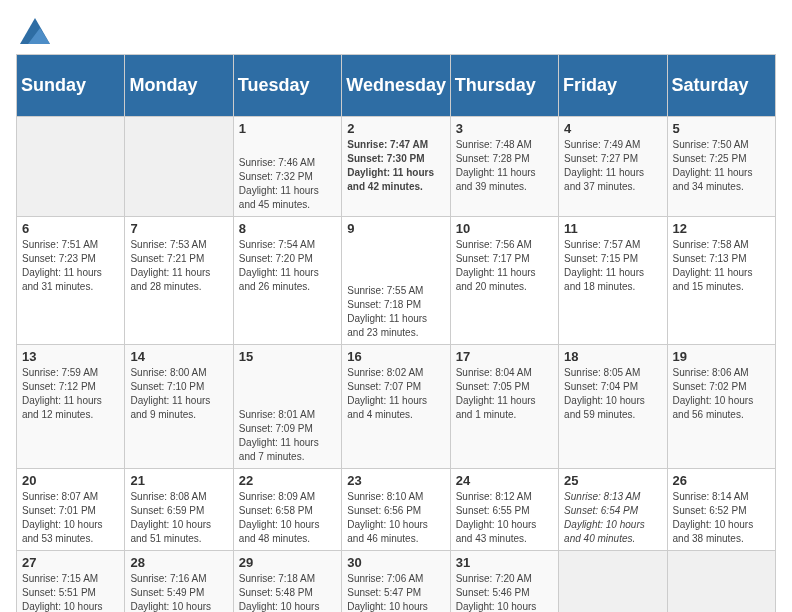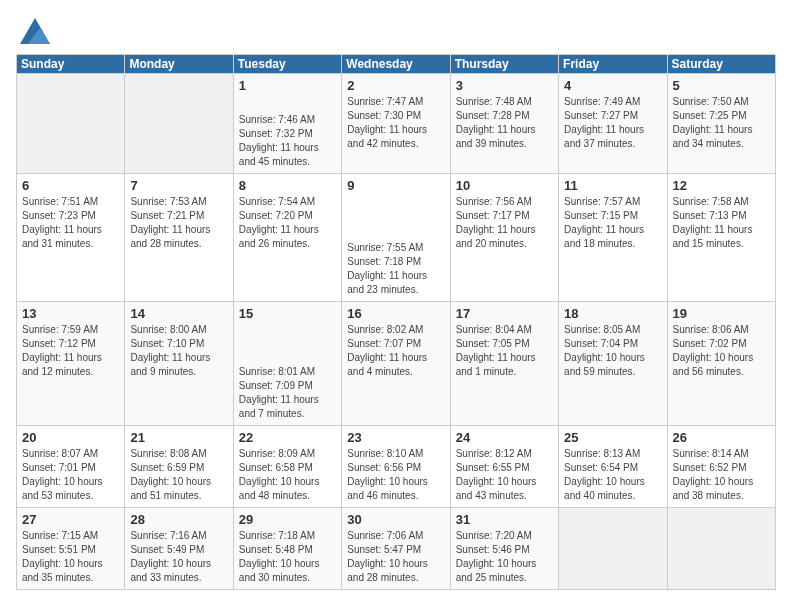--- a/index.html
+++ b/index.html
@@ -25,23 +25,23 @@
       text-align: right;
     }
     table {
       width: 100%;
       border-collapse: collapse;
       table-layout: fixed;
     }
     thead tr th {
       background-color: #2e6da4;
       color: #fff;
-      font-size: 12px;
+      font-size: 18px;
       font-weight: bold;
-      padding: 2px 4px;
+      padding: 20px 4px;
       text-align: left;
       border: 1px solid #ccc;
     }
     tbody tr td {
       border: 1px solid #ccc;
       vertical-align: top;
       padding: 4px 5px;
       font-size: 10.5px;
       color: #333;
       height: 80px;
@@ -105,21 +105,21 @@
         <td class="empty"></td>
         <td class="empty"></td>
         <td>
           <span class="day-num">1</span>
           <div class="day-info" style="white-space: pre-line; margin-top: 20px;">Sunrise: 7:46 AM
 Sunset: 7:32 PM
 Daylight: 11 hours and 45 minutes.</div>
         </td>
         <td>
           <span class="day-num">2</span>
-          <div class="day-info" style="white-space: pre-line;">Sunrise: 7:47 AM
+          <div class="day-info" style="white-space: pre-line; font-weight: bold;">Sunrise: 7:47 AM
 Sunset: 7:30 PM
 Daylight: 11 hours and 42 minutes.</div>
         </td>
         <td>
           <span class="day-num">3</span>
           <div class="day-info" style="white-space: pre-line;">Sunrise: 7:48 AM
 Sunset: 7:28 PM
 Daylight: 11 hours and 39 minutes.</div>
         </td>
         <td>
@@ -249,21 +249,21 @@
 Daylight: 10 hours and 46 minutes.</div>
         </td>
         <td>
           <span class="day-num">24</span>
           <div class="day-info" style="white-space: pre-line;">Sunrise: 8:12 AM
 Sunset: 6:55 PM
 Daylight: 10 hours and 43 minutes.</div>
         </td>
         <td>
           <span class="day-num">25</span>
-          <div class="day-info" style="white-space: pre-line;">Sunrise: 8:13 AM
+          <div class="day-info" style="white-space: pre-line; font-style: italic;">Sunrise: 8:13 AM
 Sunset: 6:54 PM
 Daylight: 10 hours and 40 minutes.</div>
         </td>
         <td>
           <span class="day-num">26</span>
           <div class="day-info" style="white-space: pre-line;">Sunrise: 8:14 AM
 Sunset: 6:52 PM
 Daylight: 10 hours and 38 minutes.</div>
         </td>
       </tr>

